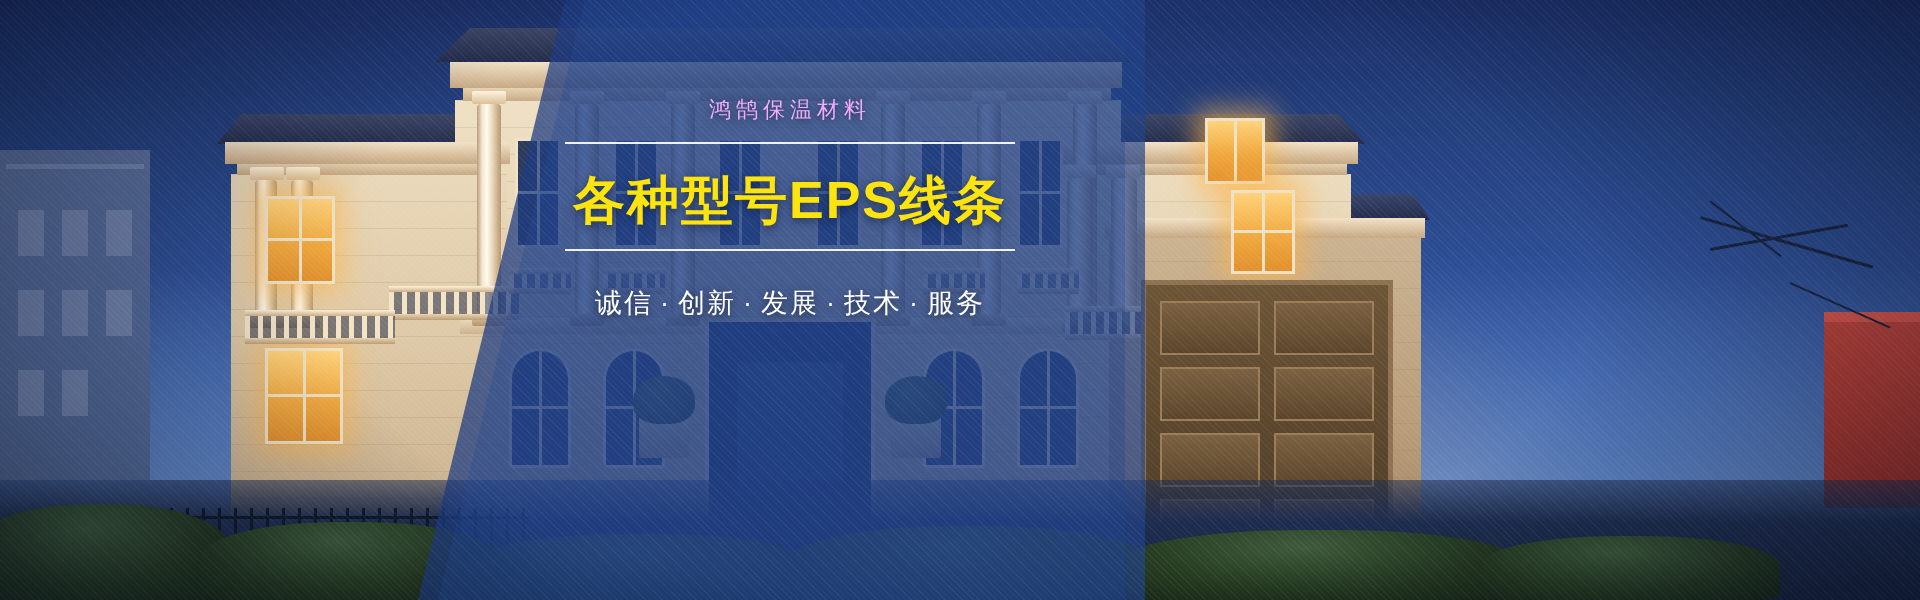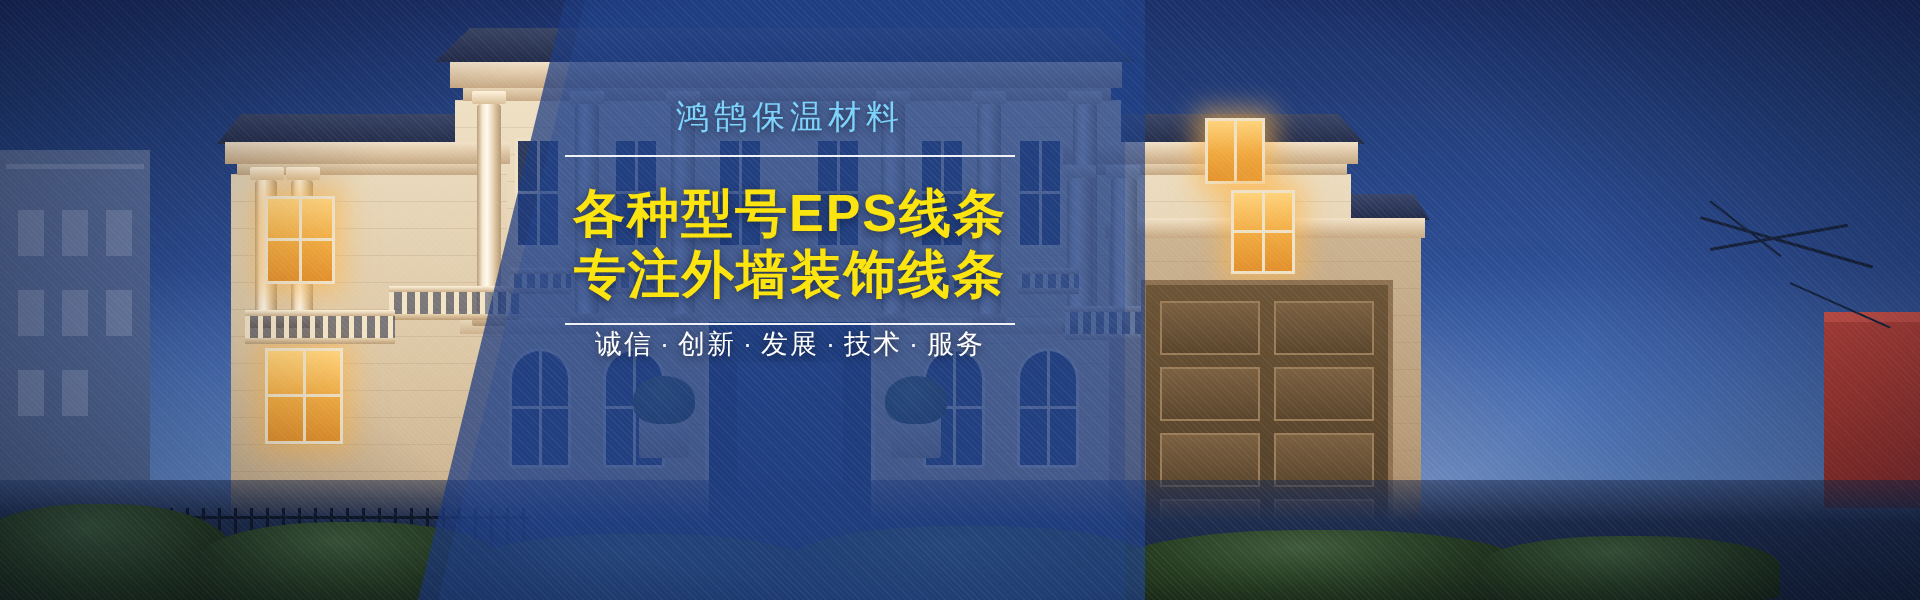--- a/index.html
+++ b/index.html
@@ -140,29 +140,29 @@
   
   .hatch{position:absolute;inset:0;
     background-image:repeating-linear-gradient(45deg, rgba(255,255,255,.055) 0 1px, rgba(0,0,0,0) 1px 4px);}
 
   
   .vignette{position:absolute;inset:0;
     background:radial-gradient(ellipse 1150px 560px at 50% 48%, rgba(0,0,0,0) 55%, rgba(5,12,30,.45) 100%);}
 
   
   .content{position:absolute;left:555px;top:96px;width:470px;text-align:center;}
-  .brand{color:#7dd3fc;font-size:33px;letter-spacing:5px;line-height:1.25;
+  .brand{color:#f0abfc;font-size:22px;letter-spacing:5px;line-height:1.25;
     text-shadow:0 2px 8px rgba(0,0,0,.55);white-space:nowrap;}
   .rule{height:2px;background:#ffffff;opacity:.92;margin:18px auto 0;width:450px;}
   .headline{margin-top:26px;}
   .hl-line{color:#fbe410;font-size:52px;font-weight:bold;letter-spacing:2px;line-height:1.16;
     white-space:nowrap;
     text-shadow:0 3px 10px rgba(10,25,60,.65), 0 0 2px rgba(120,90,0,.45);}
   .rule2{height:2px;background:#ffffff;opacity:.92;margin:19px auto 0;width:450px;}
-  .slogan{margin-top:1px;color:#ffffff;font-size:27px;letter-spacing:2px;white-space:nowrap;
+  .slogan{margin-top:34px;color:#ffffff;font-size:27px;letter-spacing:2px;white-space:nowrap;
     text-shadow:0 2px 8px rgba(0,0,0,.55);}
   .slogan .sep{margin:0 7px;opacity:.95;}
 </style>
 </head>
 <body>
 
 <div id="banner">
 
   <div class="sky"></div>
   <div class="sky-glow"></div>
@@ -384,19 +384,18 @@
   <div class="overlay-panel"></div>
   <div class="overlay-soft"></div>
   <div class="hatch"></div>
   <div class="vignette"></div>
 
   <div class="content">
     <div class="brand">鸿鹄保温材料</div>
     <div class="rule"></div>
     <div class="headline">
       <div class="hl-line">各种型号EPS线条</div>
-      <div class="hl-line">专注外墙装饰线条</div>
     </div>
     <div class="rule2"></div>
     <div class="slogan"><span>诚信</span><span class="sep">·</span><span>创新</span><span class="sep">·</span><span>发展</span><span class="sep">·</span><span>技术</span><span class="sep">·</span><span>服务</span></div>
   </div>
 
 </div>
 
 </body></html>

